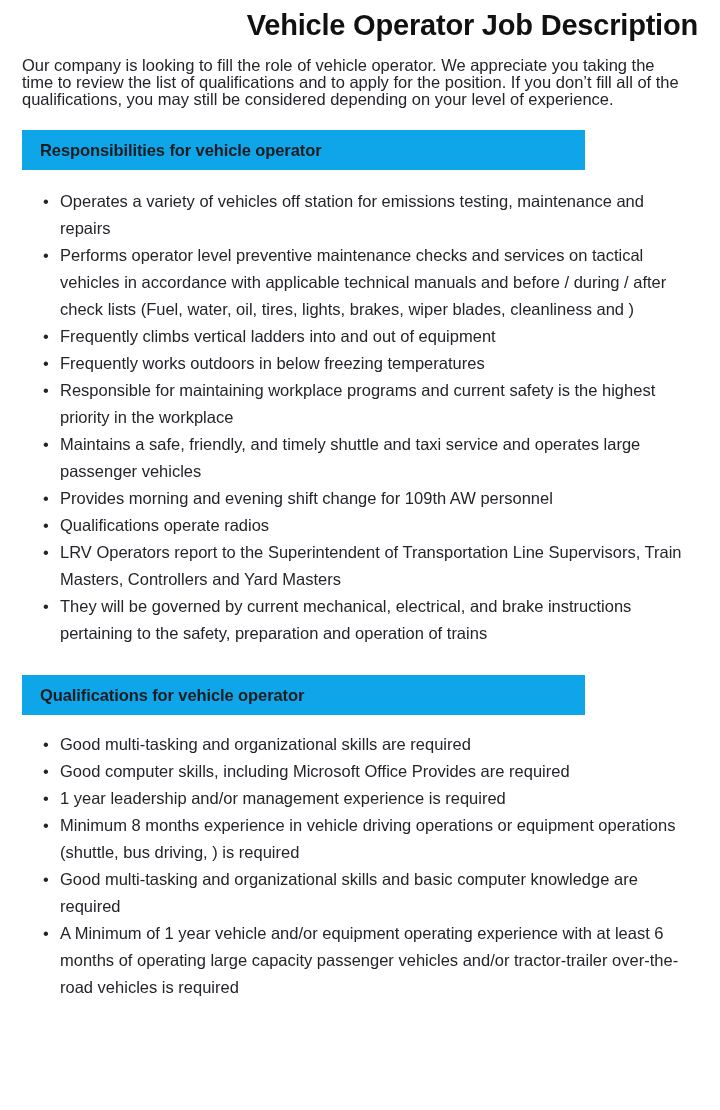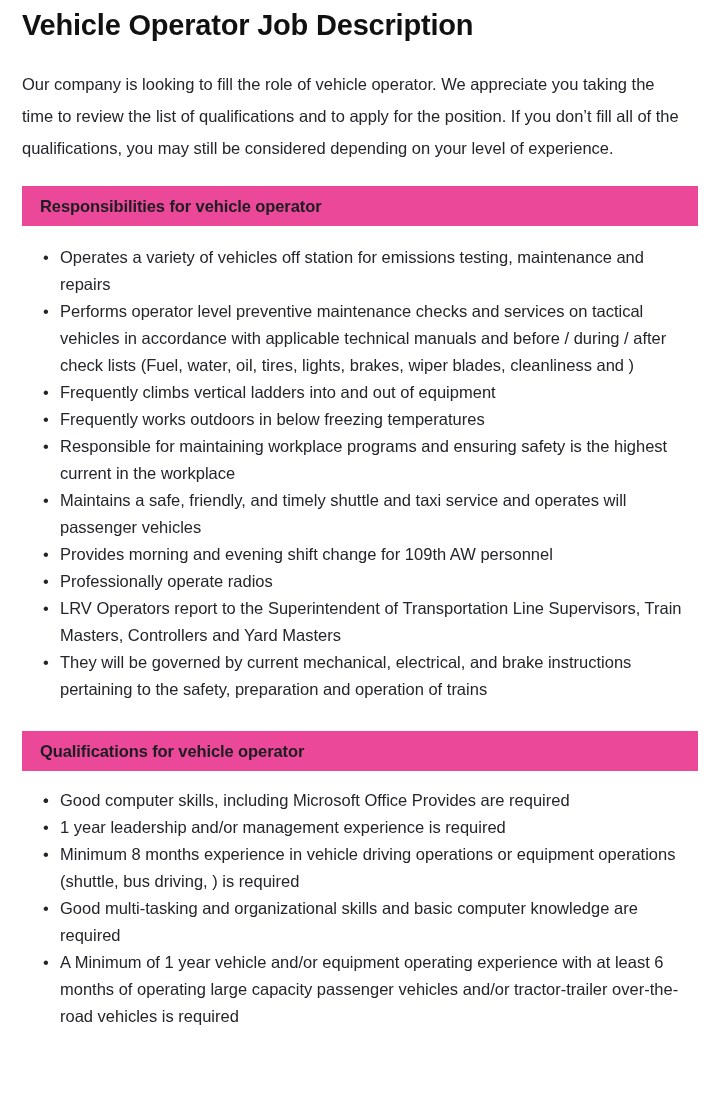--- a/index.html
+++ b/index.html
@@ -15,45 +15,45 @@
     -webkit-font-smoothing: antialiased;
   }
   .page {
     width: 720px;
     box-sizing: border-box;
     padding: 0 22px 18px 22px;
   }
   .doc-title {
     font-size: 29px;
     font-weight: 700;
-    text-align: left;
+    text-align: right;
     letter-spacing: -0.2px;
     color: #111111;
     margin: 4px 0 0 0;
     padding-top: 3px;
     line-height: 1.25;
   }
   .intro {
     font-size: 16.5px;
-    line-height: 32px;
+    line-height: 17px;
     color: #23252a;
-    margin: 25px 0 0 0;
+    margin: 14px 0 0 0;
     padding-right: 8px;
   }
   .section {
     margin-top: 22px;
   }
   .section-header {
-    background: #ec4899;
+    background: #0ea5e9;
     height: 40px;
     display: flex;
     align-items: center;
     padding: 0 18px;
     box-sizing: border-box;
-    width: 676px;
+    width: 563px;
   }
   .section-header-text {
     font-size: 16.5px;
     font-weight: 700;
     color: #1b1d21;
     letter-spacing: -0.1px;
   }
   ul.item-list {
     list-style: none;
     margin: 0;
@@ -112,33 +112,33 @@
         <li>
           <span class="bullet">•</span>
           <span>Frequently climbs vertical ladders into and out of equipment</span>
         </li>
         <li>
           <span class="bullet">•</span>
           <span>Frequently works outdoors in below freezing temperatures</span>
         </li>
         <li>
           <span class="bullet">•</span>
-          <span>Responsible for maintaining workplace programs and ensuring safety is the highest current in the workplace</span>
+          <span>Responsible for maintaining workplace programs and current safety is the highest priority in the workplace</span>
         </li>
         <li>
           <span class="bullet">•</span>
-          <span>Maintains a safe, friendly, and timely shuttle and taxi service and operates will passenger vehicles</span>
+          <span>Maintains a safe, friendly, and timely shuttle and taxi service and operates large passenger vehicles</span>
         </li>
         <li>
           <span class="bullet">•</span>
           <span>Provides morning and evening shift change for 109th AW personnel</span>
         </li>
         <li>
           <span class="bullet">•</span>
-          <span>Professionally operate radios</span>
+          <span>Qualifications operate radios</span>
         </li>
         <li>
           <span class="bullet">•</span>
           <span>LRV Operators report to the Superintendent of Transportation Line Supervisors, Train Masters, Controllers and Yard Masters</span>
         </li>
         <li>
           <span class="bullet">•</span>
           <span>They will be governed by current mechanical, electrical, and brake instructions pertaining to the safety, preparation and operation of trains</span>
         </li>
       </ul>
@@ -146,20 +146,21 @@
   </div>
 
   <div class="section qual-section">
     <div class="section-header">
       <span class="section-header-text">Qualifications for vehicle operator</span>
     </div>
     <div class="section-body">
       <ul class="item-list">
         <li>
           <span class="bullet">•</span>
+          <span>Good multi-tasking and organizational skills are required</span>
         </li>
         <li>
           <span class="bullet">•</span>
           <span>Good computer skills, including Microsoft Office Provides are required</span>
         </li>
         <li>
           <span class="bullet">•</span>
           <span>1 year leadership and/or management experience is required</span>
         </li>
         <li>

